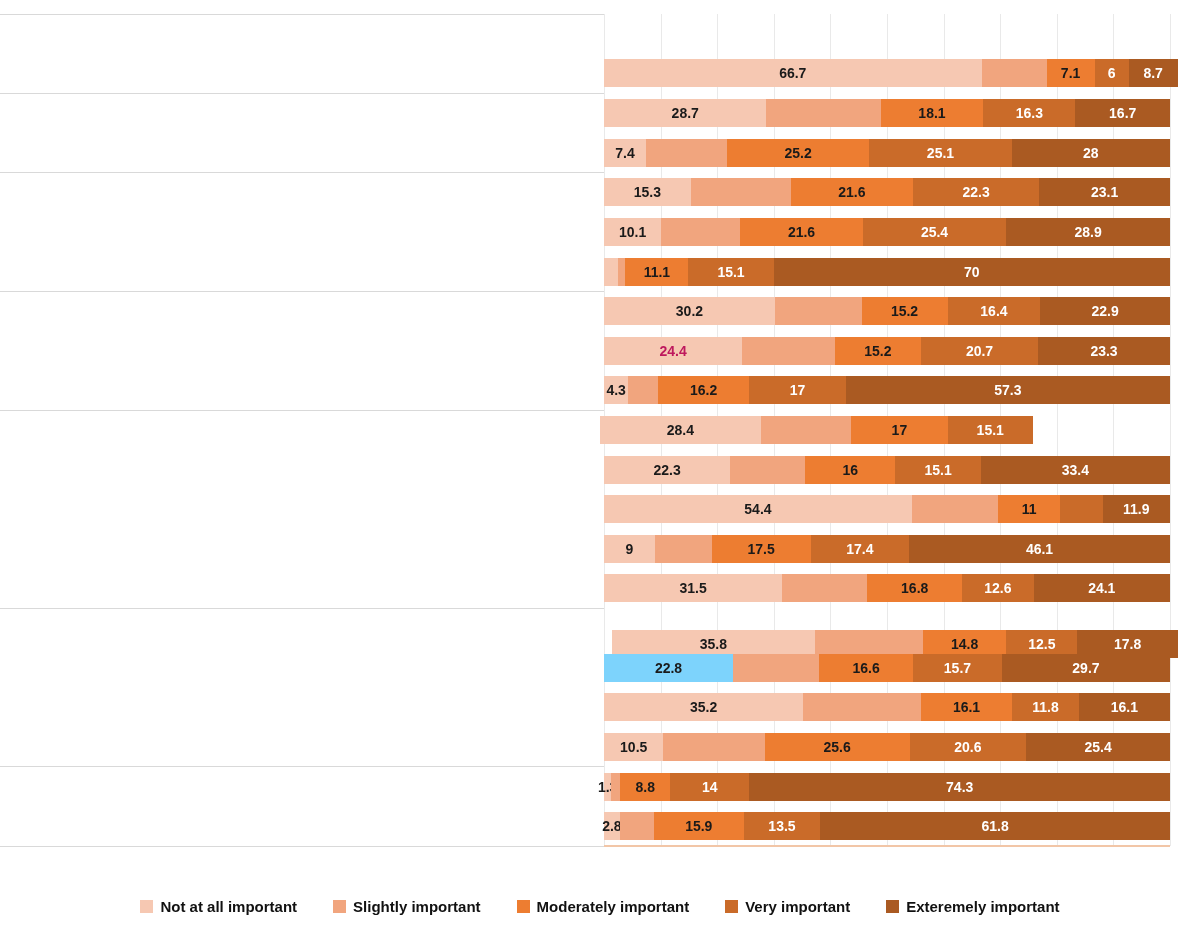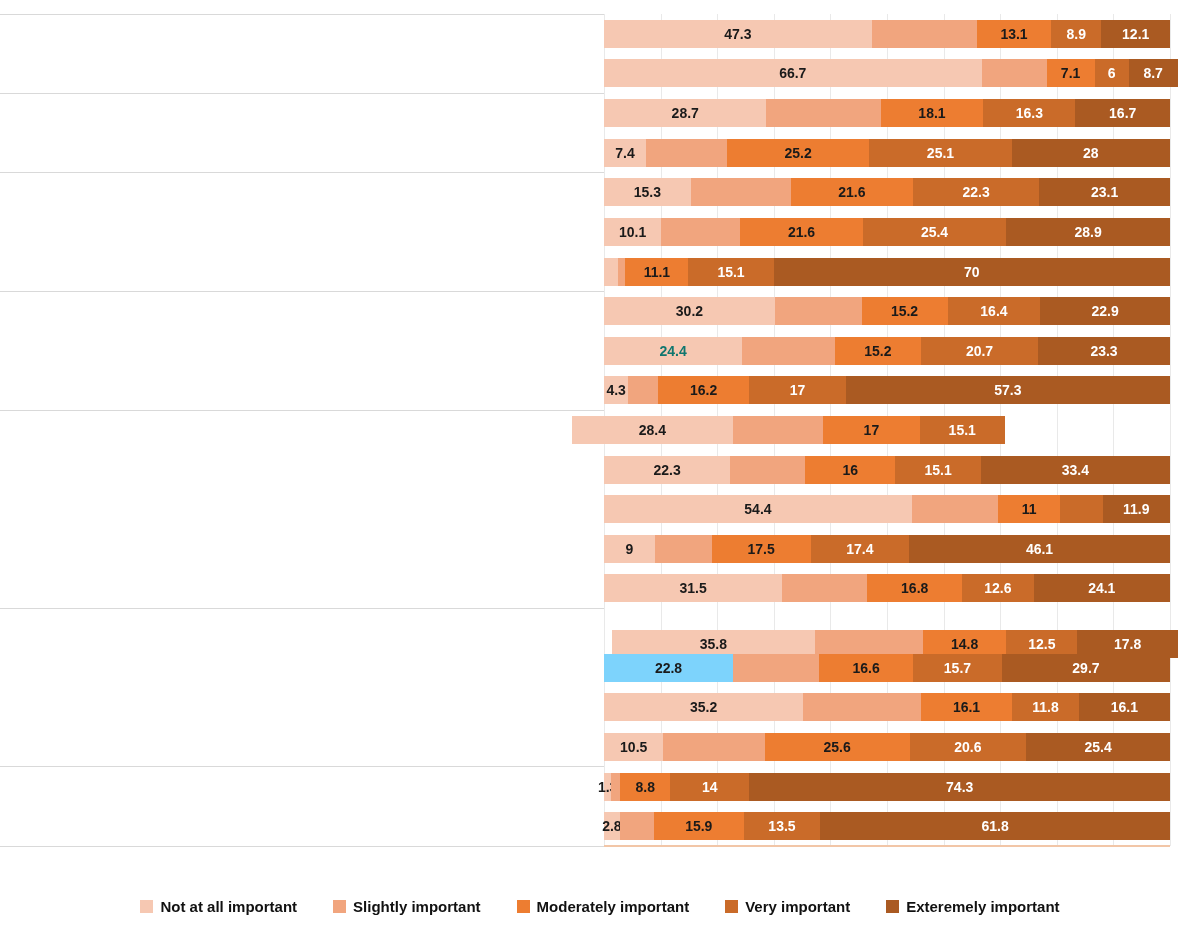--- a/index.html
+++ b/index.html
@@ -35,35 +35,20 @@
     <div class="gridline" style="left: 830.4px; top: 14px; height: 832.02px;"></div>
     <div class="gridline" style="left: 887px; top: 14px; height: 832.02px;"></div>
     <div class="gridline" style="left: 943.6px; top: 14px; height: 832.02px;"></div>
     <div class="gridline" style="left: 1000.2px; top: 14px; height: 832.02px;"></div>
     <div class="gridline" style="left: 1056.8px; top: 14px; height: 832.02px;"></div>
     <div class="gridline" style="left: 1113.4px; top: 14px; height: 832.02px;"></div>
     <div class="gridline" style="left: 1170px; top: 14px; height: 832.02px;"></div>
     <div class="divider" style="left: 0px; top: 13.5px; width: 604px;"></div>
     <div class="group-label" style="left: 2px; top: 14px; width: 52px; height: 79.24px;"></div>
     <div class="row-label" style="left: 58px; top: 14px; width: 538px; height: 39.62px;"></div>
-    <div class="bar" style="left: 604px; top: 19.81px;">
-      <div class="seg" style="width: 267.718px; background: rgb(246, 200, 178);">
-        <span class="seg-label" style="color: rgb(26, 26, 26);">47.3</span>
-      </div>
-      <div class="seg" style="width: 105.276px; background: rgb(241, 165, 126);"></div>
-      <div class="seg" style="width: 74.146px; background: rgb(237, 125, 49);">
-        <span class="seg-label" style="color: rgb(26, 26, 26);">13.1</span>
-      </div>
-      <div class="seg" style="width: 50.374px; background: rgb(202, 107, 41);">
-        <span class="seg-label" style="color: rgb(255, 255, 255);">8.9</span>
-      </div>
-      <div class="seg" style="width: 68.486px; background: rgb(170, 90, 34);">
-        <span class="seg-label" style="color: rgb(255, 255, 255);">12.1</span>
-      </div>
-    </div>
     <div class="row-label" style="left: 58px; top: 53.62px; width: 538px; height: 39.62px;"></div>
     <div class="bar" style="left: 604px; top: 59.43px;">
       <div class="seg" style="width: 377.522px; background: rgb(246, 200, 178);">
         <span class="seg-label" style="color: rgb(26, 26, 26);">66.7</span>
       </div>
       <div class="seg" style="width: 65.09px; background: rgb(241, 165, 126);"></div>
       <div class="seg" style="width: 48px; background: rgb(237, 125, 49);">
         <span class="seg-label" style="color: rgb(26, 26, 26);">7.1</span>
       </div>
       <div class="seg" style="width: 33.96px; background: rgb(202, 107, 41);">
@@ -169,21 +154,21 @@
       <div class="seg" style="width: 92.824px; background: rgb(202, 107, 41);">
         <span class="seg-label" style="color: rgb(255, 255, 255);">16.4</span>
       </div>
       <div class="seg" style="width: 129.614px; background: rgb(170, 90, 34);">
         <span class="seg-label" style="color: rgb(255, 255, 255);">22.9</span>
       </div>
     </div>
     <div class="row-label" style="left: 58px; top: 330.96px; width: 538px; height: 39.62px;"></div>
     <div class="bar" style="left: 604px; top: 336.77px;">
       <div class="seg" style="width: 138.104px; background: rgb(246, 200, 178);">
-        <span class="seg-label" style="color: #0f766e;">24.4</span>
+        <span class="seg-label" style="color: #be185d;">24.4</span>
       </div>
       <div class="seg" style="width: 92.824px; background: rgb(241, 165, 126);"></div>
       <div class="seg" style="width: 86.032px; background: rgb(237, 125, 49);">
         <span class="seg-label" style="color: rgb(26, 26, 26);">15.2</span>
       </div>
       <div class="seg" style="width: 117.162px; background: rgb(202, 107, 41);">
         <span class="seg-label" style="color: rgb(255, 255, 255);">20.7</span>
       </div>
       <div class="seg" style="width: 131.878px; background: rgb(170, 90, 34);">
         <span class="seg-label" style="color: rgb(255, 255, 255);">23.3</span>
@@ -201,21 +186,21 @@
       <div class="seg" style="width: 96.22px; background: rgb(202, 107, 41);">
         <span class="seg-label" style="color: rgb(255, 255, 255);">17</span>
       </div>
       <div class="seg" style="width: 324.318px; background: rgb(170, 90, 34);">
         <span class="seg-label" style="color: rgb(255, 255, 255);">57.3</span>
       </div>
     </div>
     <div class="divider" style="left: 0px; top: 409.7px; width: 604px;"></div>
     <div class="group-label" style="left: 2px; top: 410.2px; width: 52px; height: 198.1px;"></div>
     <div class="row-label" style="left: 58px; top: 410.2px; width: 538px; height: 39.62px;"></div>
-    <div class="bar" style="left: 572px; top: 416.01px; border-radius: 11px;">
+    <div class="bar" style="left: 600px; top: 416.01px; border-radius: 11px;">
       <div class="seg" style="width: 160.744px; background: rgb(246, 200, 178);">
         <span class="seg-label" style="color: rgb(26, 26, 26);">28.4</span>
       </div>
       <div class="seg" style="width: 90.56px; background: rgb(241, 165, 126);"></div>
       <div class="seg" style="width: 96.22px; background: rgb(237, 125, 49);">
         <span class="seg-label" style="color: rgb(26, 26, 26);">17</span>
       </div>
       <div class="seg" style="width: 85.466px; background: rgb(202, 107, 41);">
         <span class="seg-label" style="color: rgb(255, 255, 255);">15.1</span>
       </div>

